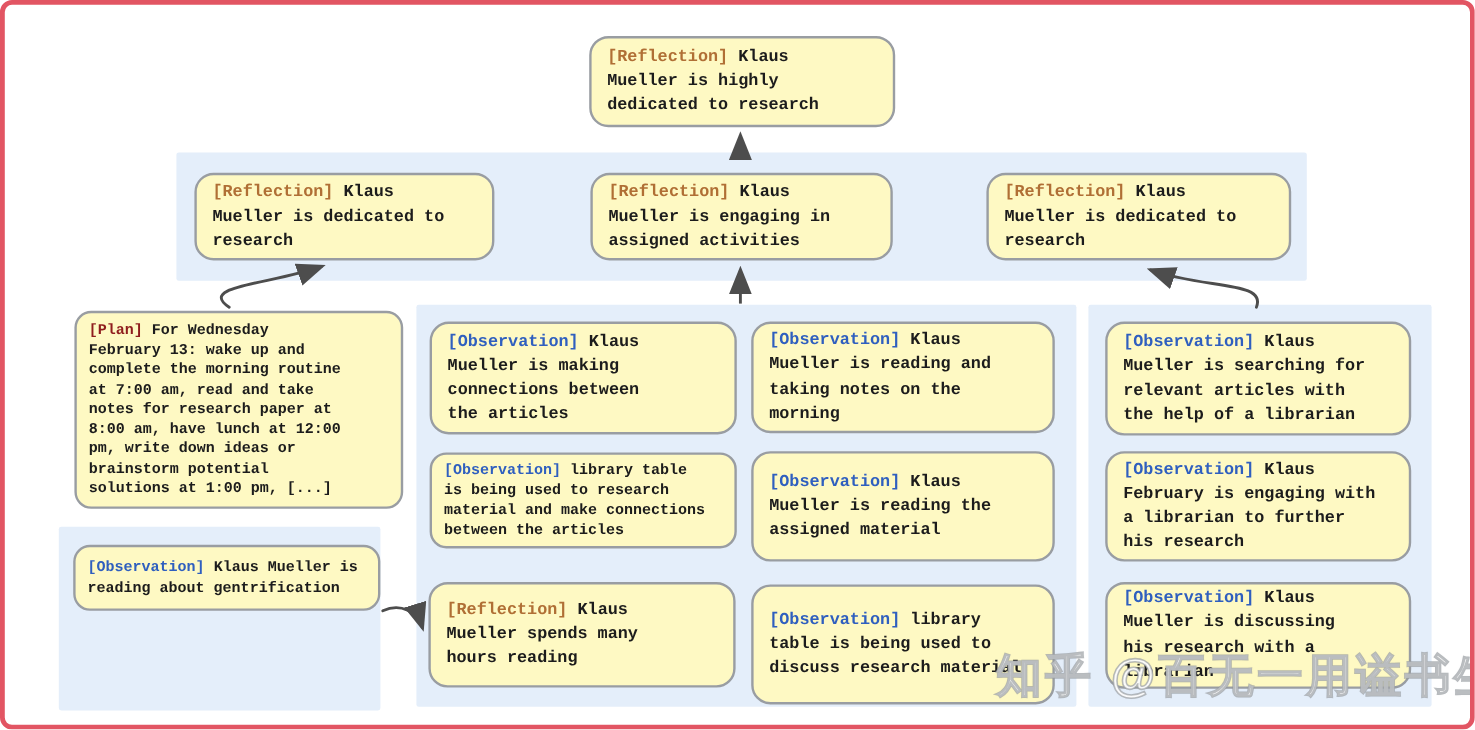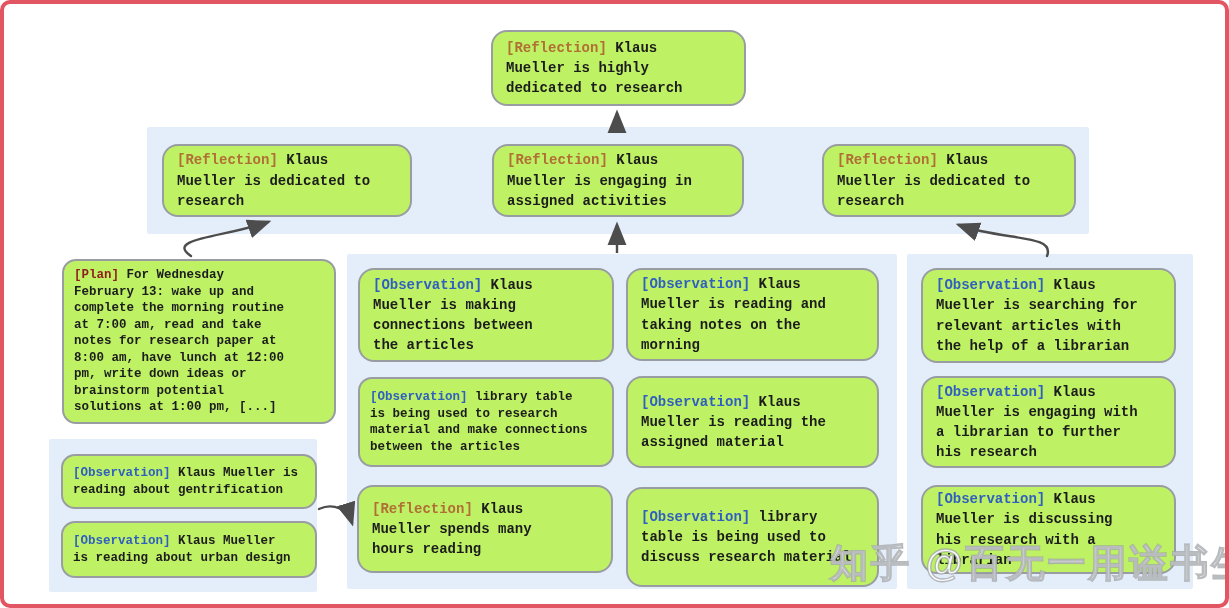--- a/index.html
+++ b/index.html
@@ -14,21 +14,21 @@
     font-family:"Liberation Mono", monospace;
   }
   .panel{
     position:absolute;
     background:#e4eefa;
     border-radius:2px;
   }
   .node{
     position:absolute;
     box-sizing:border-box;
-    background:#bef264;
+    background:#fef9c3;
     border:2.5px solid #999da2;
     border-radius:16px;
     display:flex;
     align-items:center;
     padding:6px 13px;
     font-weight:bold;
     font-size:14px;
     line-height:1.43;
     color:#1c1c1c;
     white-space:pre-wrap;
@@ -52,21 +52,21 @@
 
   
   #n-root{left:487px;top:26px;width:255px;height:76px;}
   #n-refl-left{left:158px;top:140px;width:250px;height:73px;}
   #n-refl-mid{left:488px;top:140px;width:252px;height:73px;}
   #n-refl-right{left:818px;top:140px;width:254px;height:73px;}
   #n-plan{left:58px;top:255px;width:274px;height:165px;}
   #n-obs-gent{left:57px;top:450px;width:256px;height:55px;}
   #n-obs-urban{left:57px;top:517px;width:256px;height:57px;}
   #n-obs-conn{left:354px;top:264px;width:256px;height:94px;}
-  #n-obs-libres{left:354px;top:373px;width:256px;height:90px;}
+  #n-obs-libres{left:354px;top:373px;width:256px;height:80px;}
   #n-refl-hours{left:353px;top:481px;width:256px;height:88px;}
   #n-obs-notes{left:622px;top:264px;width:253px;height:93px;}
   #n-obs-assigned{left:622px;top:372px;width:253px;height:92px;}
   #n-obs-libdis{left:622px;top:483px;width:253px;height:100px;}
   #n-obs-search{left:917px;top:264px;width:255px;height:95px;}
   #n-obs-engage{left:917px;top:372px;width:255px;height:92px;}
   #n-obs-discuss{left:917px;top:481px;width:255px;height:89px;}
 
   #edges{position:absolute;left:0;top:0;width:1229px;height:608px;pointer-events:none;}
 
@@ -137,24 +137,20 @@
 8:00 am, have lunch at 12:00
 pm, write down ideas or
 brainstorm potential
 solutions at 1:00 pm, [...]</span></div>
   </div>
 
   <div class="node small" id="n-obs-gent">
     <div class="txt"><span class="tag-observation">[Observation]</span><span> Klaus Mueller is
 reading about gentrification</span></div>
   </div>
-  <div class="node small" id="n-obs-urban">
-    <div class="txt"><span class="tag-observation">[Observation]</span><span> Klaus Mueller
-is reading about urban design</span></div>
-  </div>
 
   <div class="node" id="n-obs-conn">
     <div class="txt"><span class="tag-observation">[Observation]</span><span> Klaus
 Mueller is making
 connections between
 the articles</span></div>
   </div>
   <div class="node small" id="n-obs-libres">
     <div class="txt"><span class="tag-observation">[Observation]</span><span> library table
 is being used to research
@@ -185,21 +181,21 @@
   </div>
 
   <div class="node" id="n-obs-search">
     <div class="txt"><span class="tag-observation">[Observation]</span><span> Klaus
 Mueller is searching for
 relevant articles with
 the help of a librarian</span></div>
   </div>
   <div class="node" id="n-obs-engage">
     <div class="txt"><span class="tag-observation">[Observation]</span><span> Klaus
-Mueller is engaging with
+February is engaging with
 a librarian to further
 his research</span></div>
   </div>
   <div class="node" id="n-obs-discuss">
     <div class="txt"><span class="tag-observation">[Observation]</span><span> Klaus
 Mueller is discussing
 his research with a
 librarian</span></div>
   </div>
 

